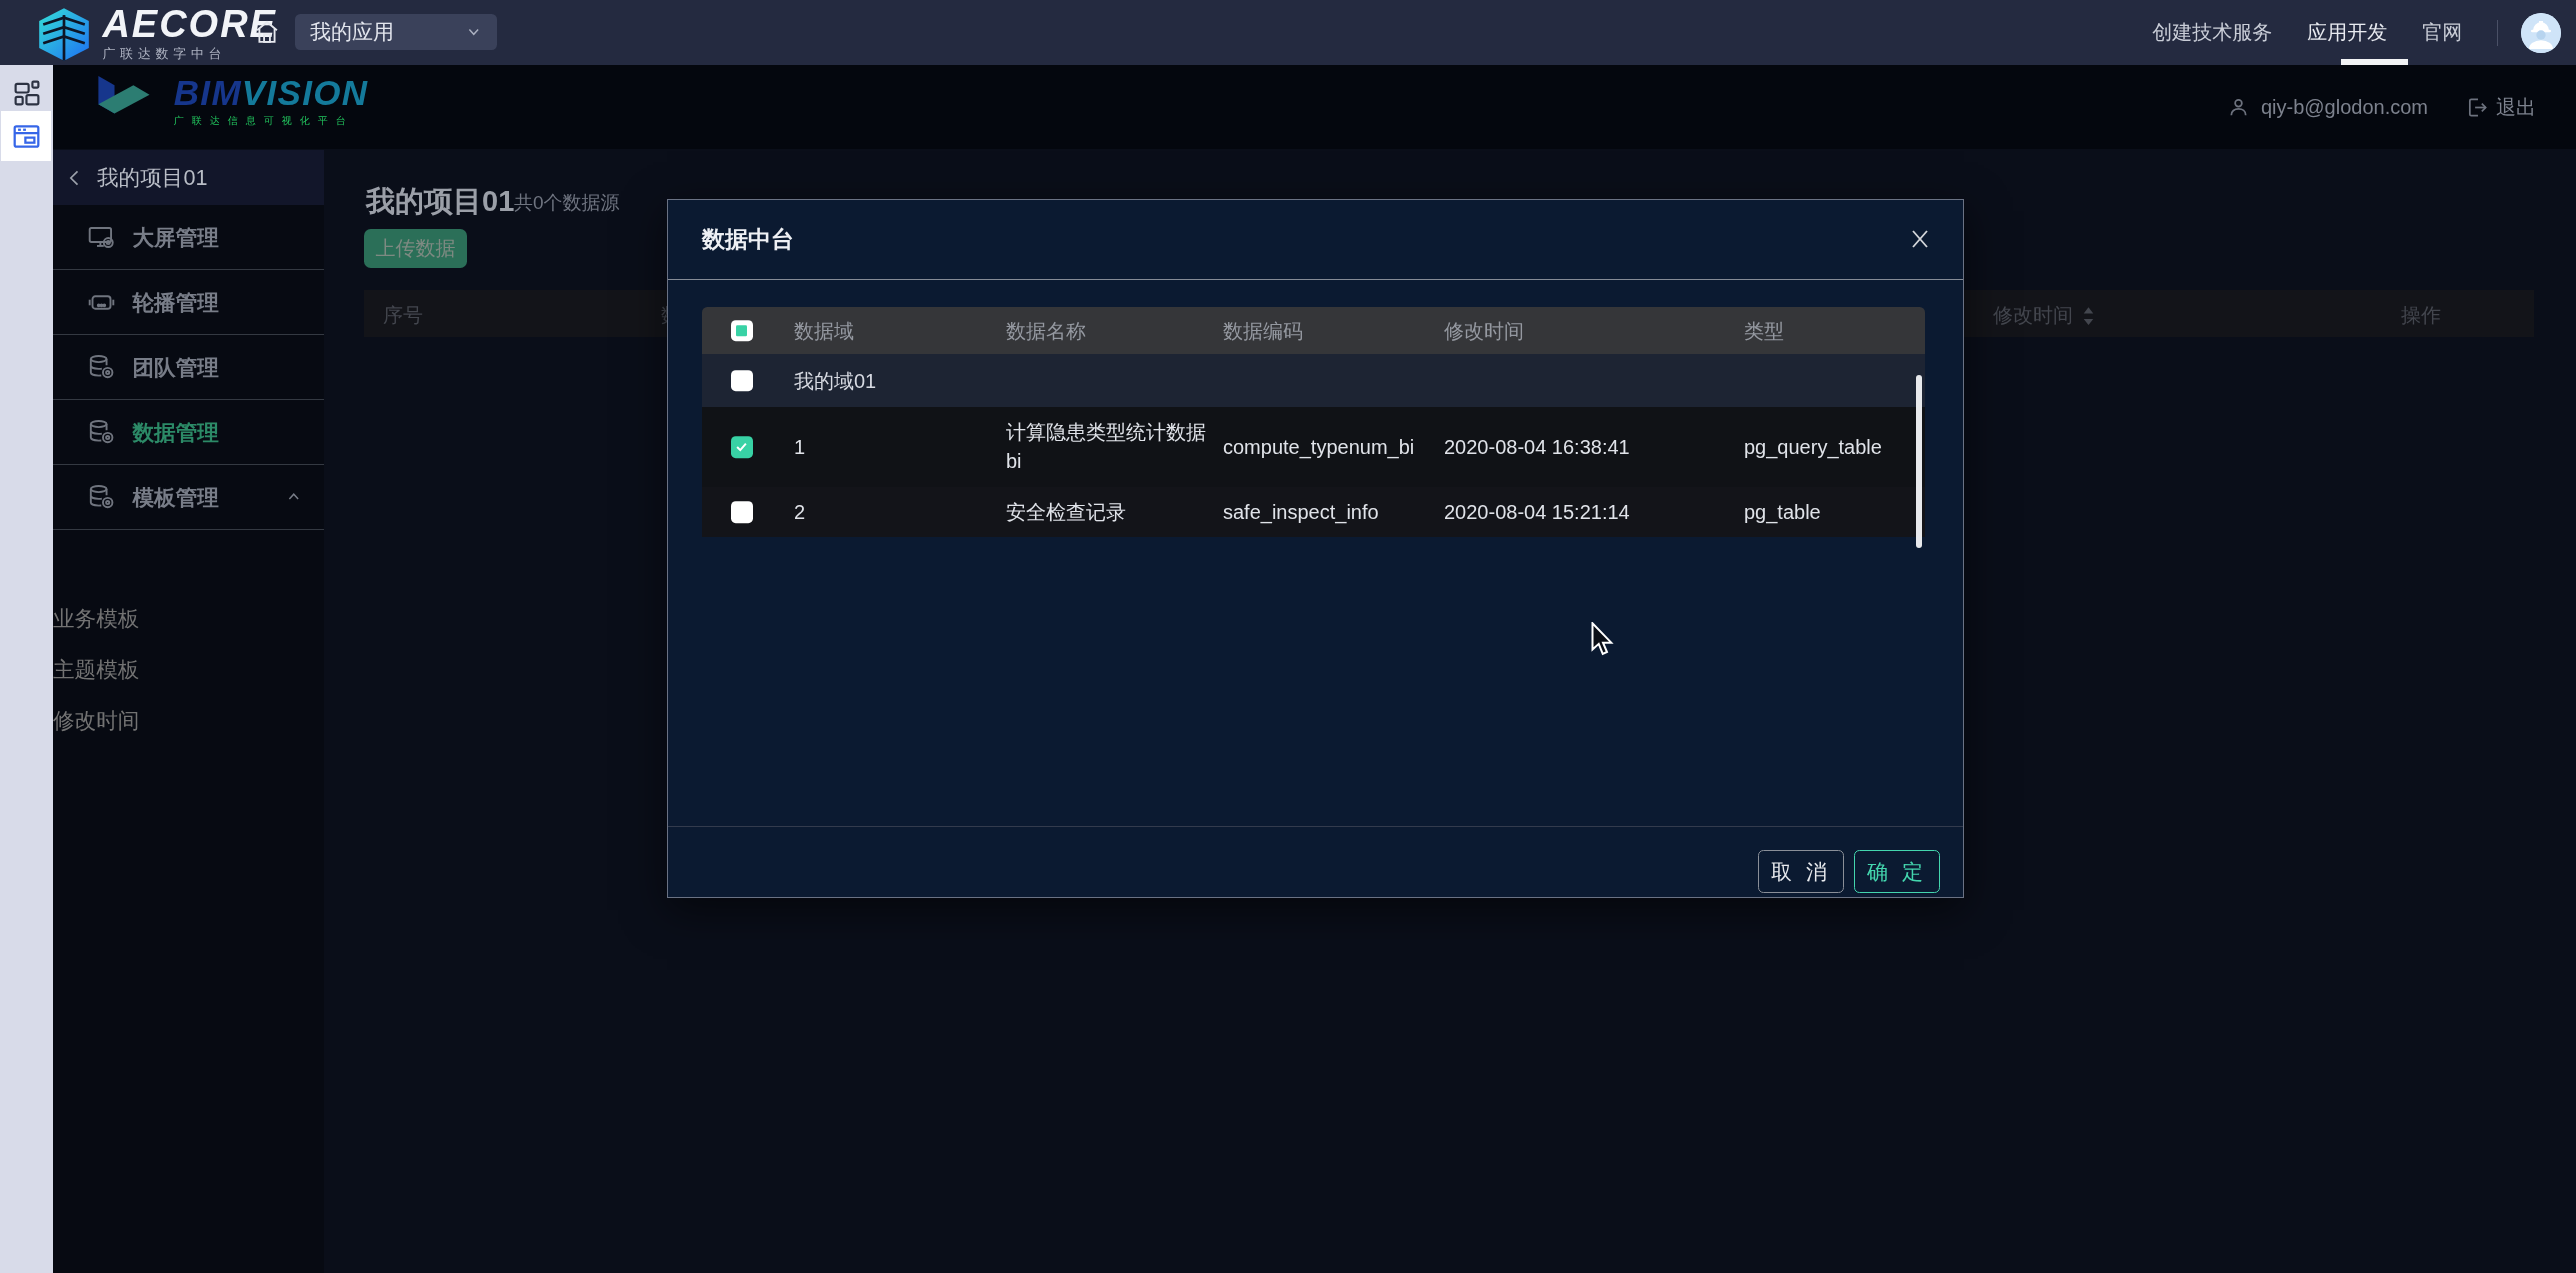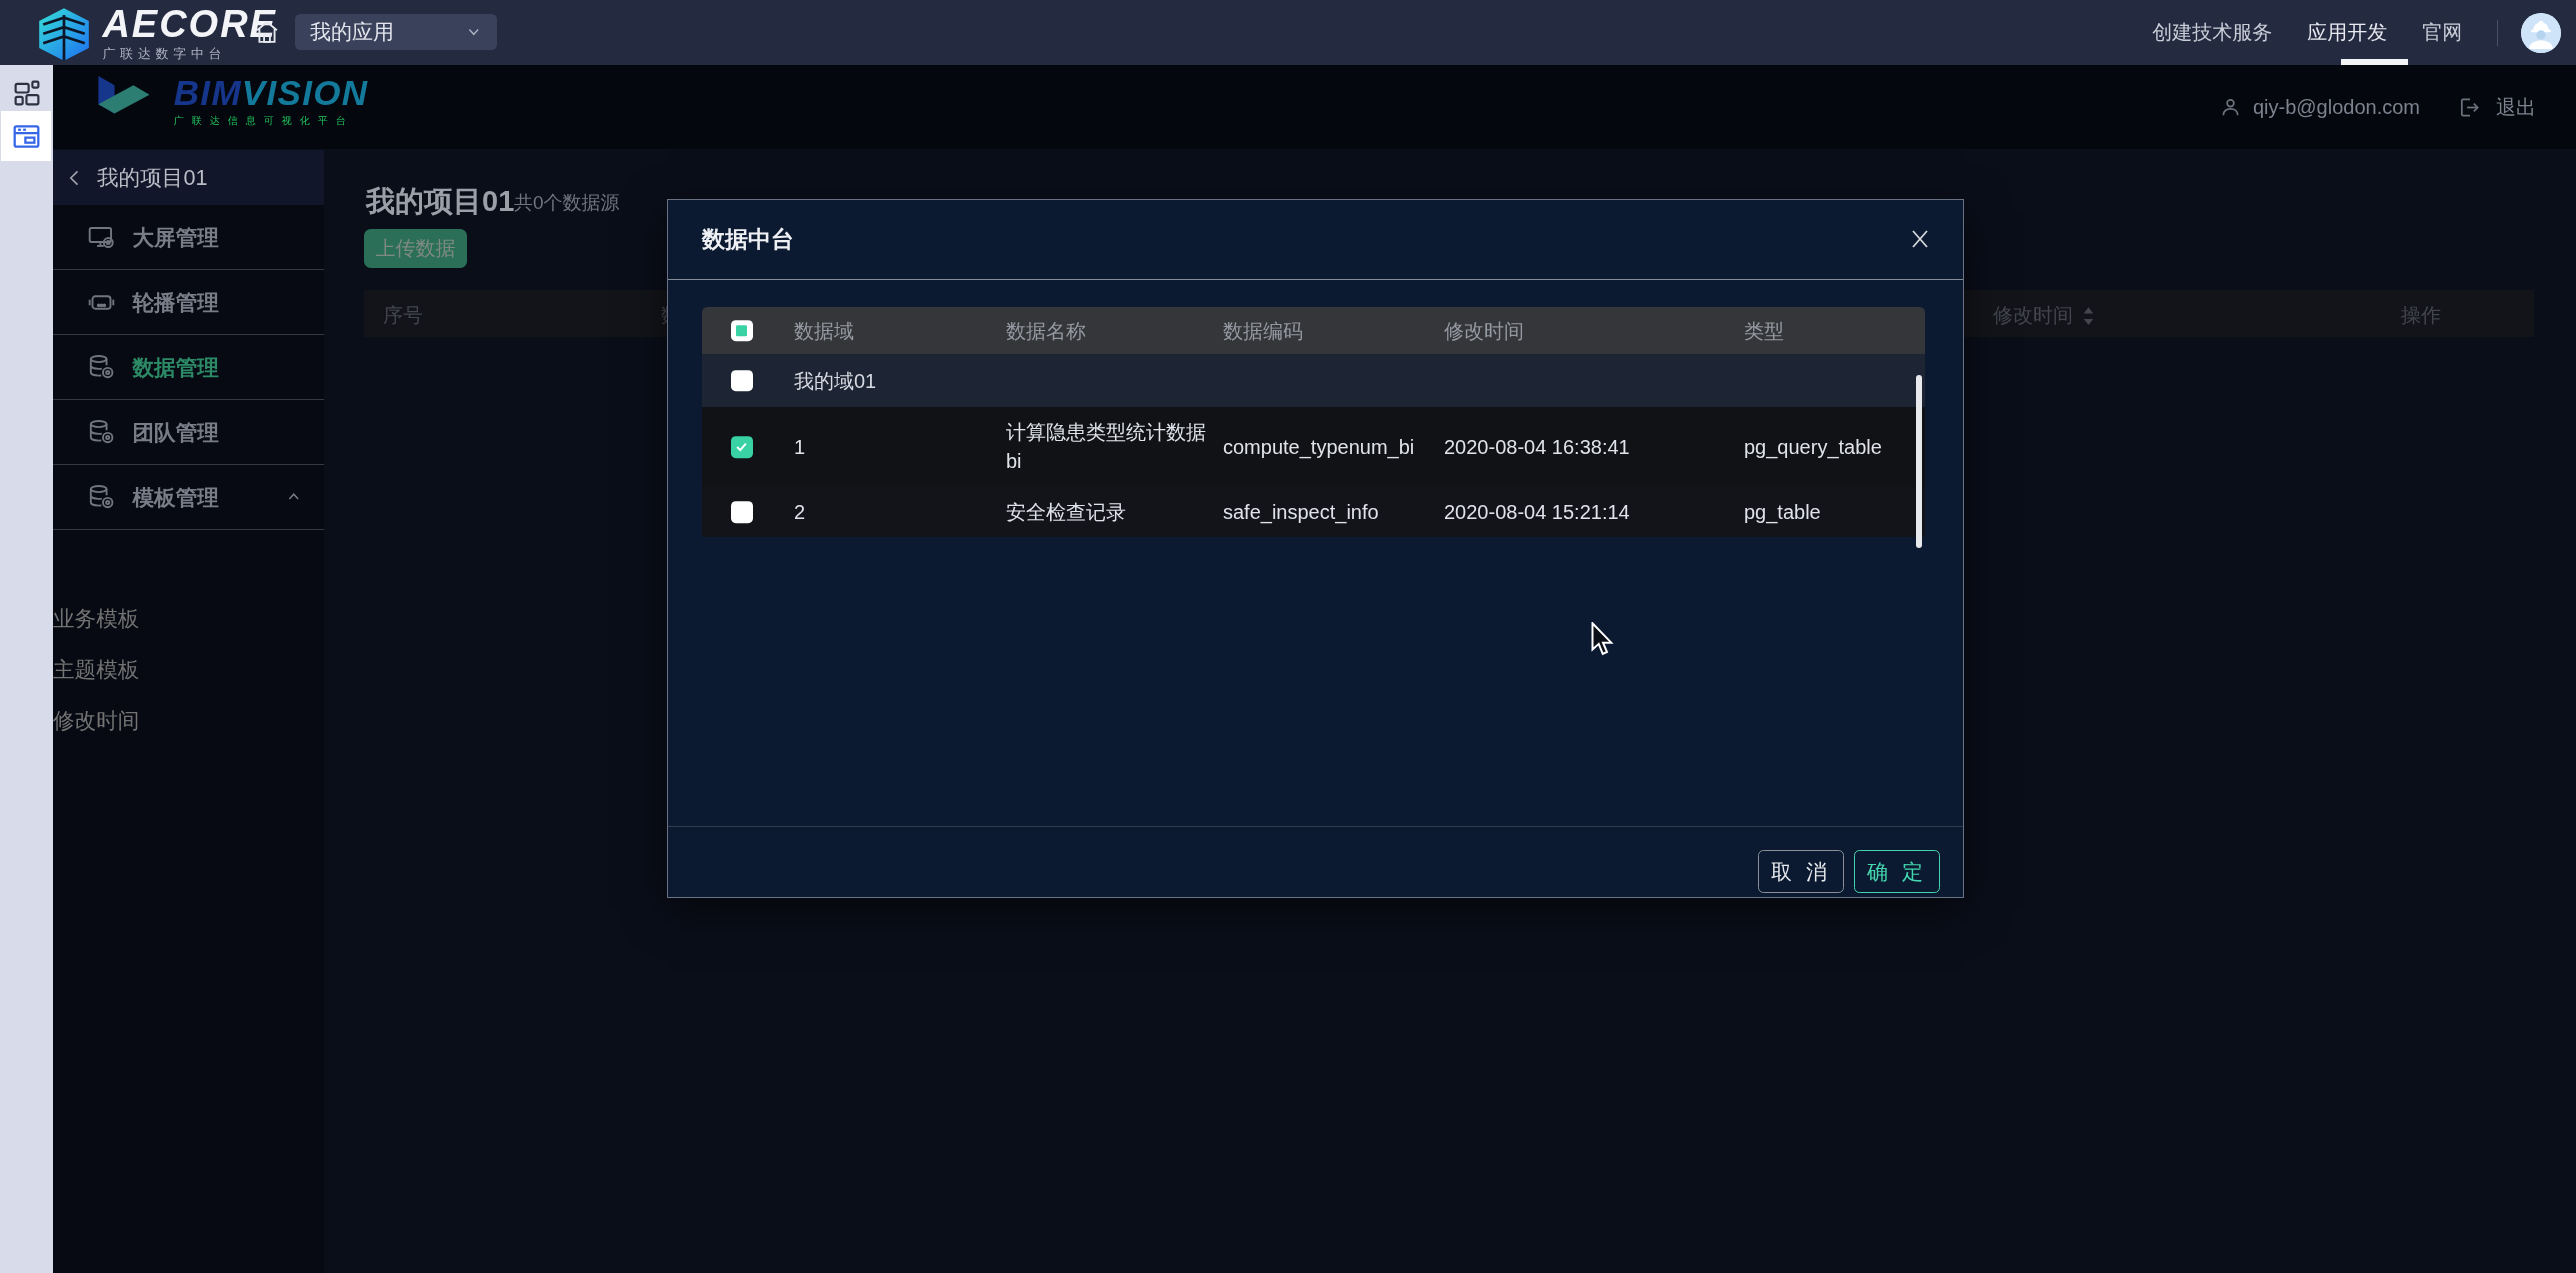--- a/index.html
+++ b/index.html
@@ -36,21 +36,21 @@
   .subheader { position:absolute; left:53px; top:65px; width:2523px; height:84px; background:#04070e; }
   .bim-logo { position:absolute; left:40px; top:8px; display:flex; align-items:center; }
   .bim-mark { width:70px; height:57px; }
   .bim-text { margin-left:10.8px; }
   .bim-line1 { font-size:35px; font-weight:800; font-style:italic; letter-spacing:1.3px; line-height:35px; }
   .bim-line1 .b1 { color:#16368c; } .bim-line1 .b2 { color:#147a9b; }
   .bim-tag { color:#22c55e; font-size:10px; letter-spacing:8px; margin-top:4px; }
   .user-area { position:absolute; right:40px; top:0; height:84px; display:flex; align-items:center; color:#7d828e; font-size:20px; }
   .user-area svg { width:23px; height:23px; color:#6d727e; }
   .user-email { margin:0 38px 0 10.8px; }
-  .logout-label { margin-left:15px; }
+  .logout-label { margin-left:7px; }
 
   
   .sidebar { position:absolute; left:53px; top:150px; width:271px; height:1123px; background:#070a12; }
   .proj-row { position:absolute; left:0; top:0; width:271px; height:55px; background:#12162a;
     display:flex; align-items:center; color:#b9bdc6; font-size:21.6px; }
   .proj-row svg { width:20px; height:20px; margin:0 12px 0 12px; color:#9ba0aa; }
   .menu { position:absolute; left:0; top:55px; width:271px;font-weight:bold; }
   .menu-item { height:65px; display:flex; align-items:center; border-bottom:0.7px solid #343942;
     color:#787d88; font-size:21.6px; position:relative; }
   .menu-item .mi-ic { width:27px; height:27px; margin:0 17.5px 0 35px; color:#70757f; flex:none; }
@@ -252,45 +252,45 @@
             <rect x="4" y="6.5" width="16" height="11" rx="2.5"></rect>
             <path d="M1.5 9.5 v5"></path>
               <path d="M22.5 9.5 v5"></path>
             <circle cx="9.5" cy="14.5" r="0.8" fill="currentColor"></circle>
             <circle cx="12" cy="14.5" r="0.8" fill="currentColor"></circle>
             <circle cx="14.5" cy="14.5" r="0.8" fill="currentColor"></circle>
           </svg>
         </span>
         <span>轮播管理</span>
       </div>
+      <div class="menu-item">
+        <span class="mi-ic">
+          <svg viewBox="0 0 24 24" fill="none" stroke="currentColor" stroke-width="1.7">
+            <ellipse cx="9.5" cy="4.5" rx="7" ry="2.7"></ellipse>
+            <path d="M2.5 4.5 v12 c0 1.5 3.1 2.7 7 2.7 1 0 1.4 0 2.3-.1"></path>
+            <path d="M16.5 4.5 v5.5"></path>
+              <path d="M2.5 10.5 c0 1.5 3.1 2.7 7 2.7 1.2 0 1.8 0 2.8-.2"></path>
+            <circle cx="17.5" cy="16.5" r="4.2"></circle>
+              <circle cx="17.5" cy="16.5" r="1.4"></circle>
+          </svg>
+        </span>
+        <span>团队管理</span>
+      </div>
       <div class="menu-item active">
         <span class="mi-ic">
           <svg viewBox="0 0 24 24" fill="none" stroke="currentColor" stroke-width="1.7">
             <ellipse cx="9.5" cy="4.5" rx="7" ry="2.7"></ellipse>
             <path d="M2.5 4.5 v12 c0 1.5 3.1 2.7 7 2.7 1 0 1.4 0 2.3-.1"></path>
             <path d="M16.5 4.5 v5.5"></path>
               <path d="M2.5 10.5 c0 1.5 3.1 2.7 7 2.7 1.2 0 1.8 0 2.8-.2"></path>
             <circle cx="17.5" cy="16.5" r="4.2"></circle>
               <circle cx="17.5" cy="16.5" r="1.4"></circle>
           </svg>
         </span>
         <span>数据管理</span>
-      </div>
-      <div class="menu-item">
-        <span class="mi-ic">
-          <svg viewBox="0 0 24 24" fill="none" stroke="currentColor" stroke-width="1.7">
-            <ellipse cx="9.5" cy="4.5" rx="7" ry="2.7"></ellipse>
-            <path d="M2.5 4.5 v12 c0 1.5 3.1 2.7 7 2.7 1 0 1.4 0 2.3-.1"></path>
-            <path d="M16.5 4.5 v5.5"></path>
-              <path d="M2.5 10.5 c0 1.5 3.1 2.7 7 2.7 1.2 0 1.8 0 2.8-.2"></path>
-            <circle cx="17.5" cy="16.5" r="4.2"></circle>
-              <circle cx="17.5" cy="16.5" r="1.4"></circle>
-          </svg>
-        </span>
-        <span>团队管理</span>
       </div>
       <div class="menu-item">
         <span class="mi-ic">
           <svg viewBox="0 0 24 24" fill="none" stroke="currentColor" stroke-width="1.7">
             <ellipse cx="9.5" cy="4.5" rx="7" ry="2.7"></ellipse>
             <path d="M2.5 4.5 v12 c0 1.5 3.1 2.7 7 2.7 1 0 1.4 0 2.3-.1"></path>
             <path d="M16.5 4.5 v5.5"></path>
               <path d="M2.5 10.5 c0 1.5 3.1 2.7 7 2.7 1.2 0 1.8 0 2.8-.2"></path>
             <circle cx="17.5" cy="16.5" r="4.2"></circle>
               <circle cx="17.5" cy="16.5" r="1.4"></circle>

